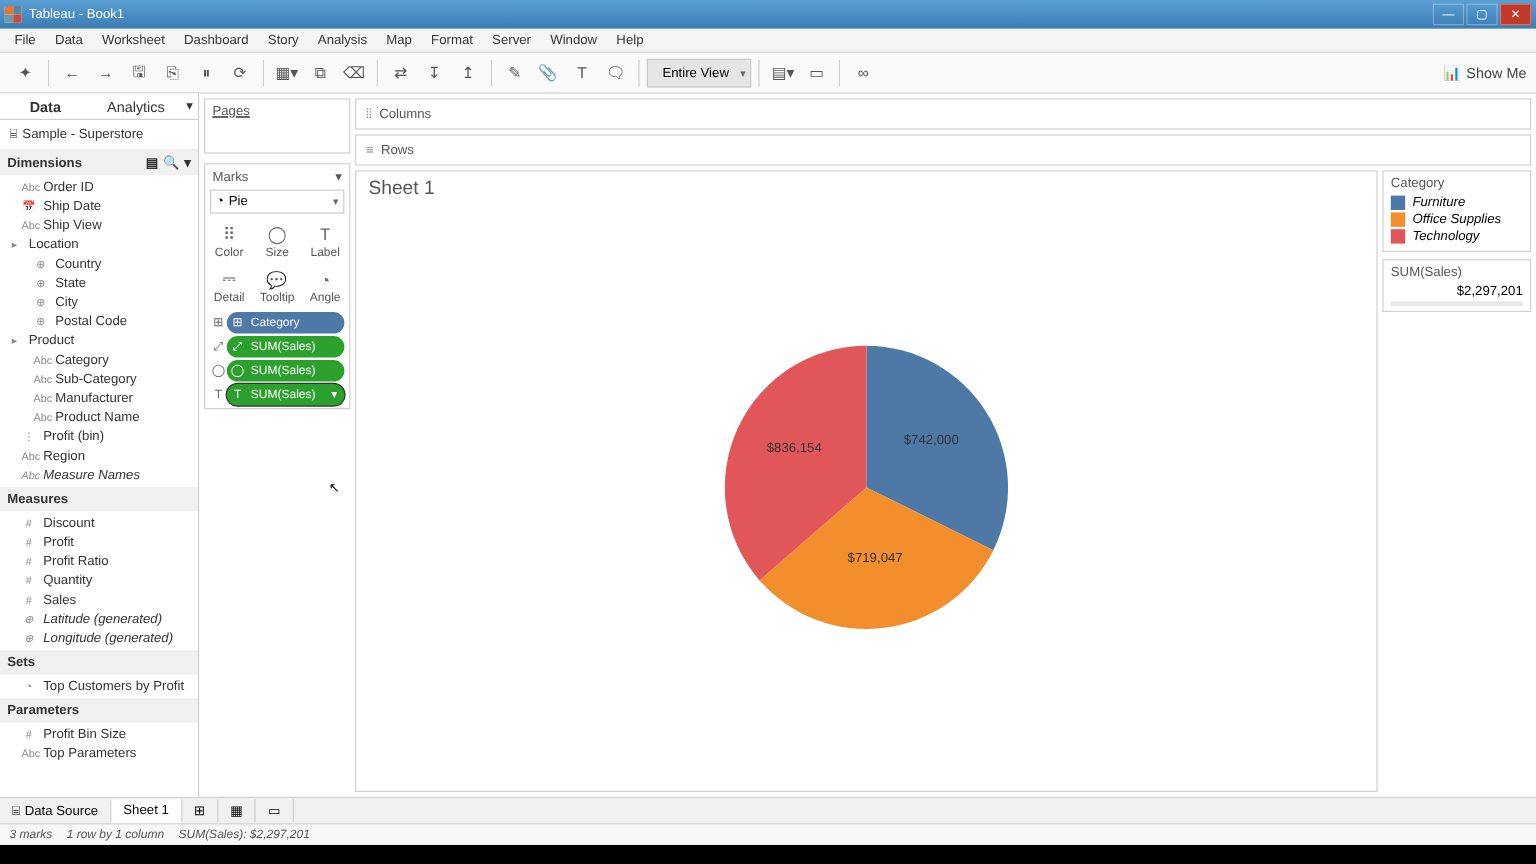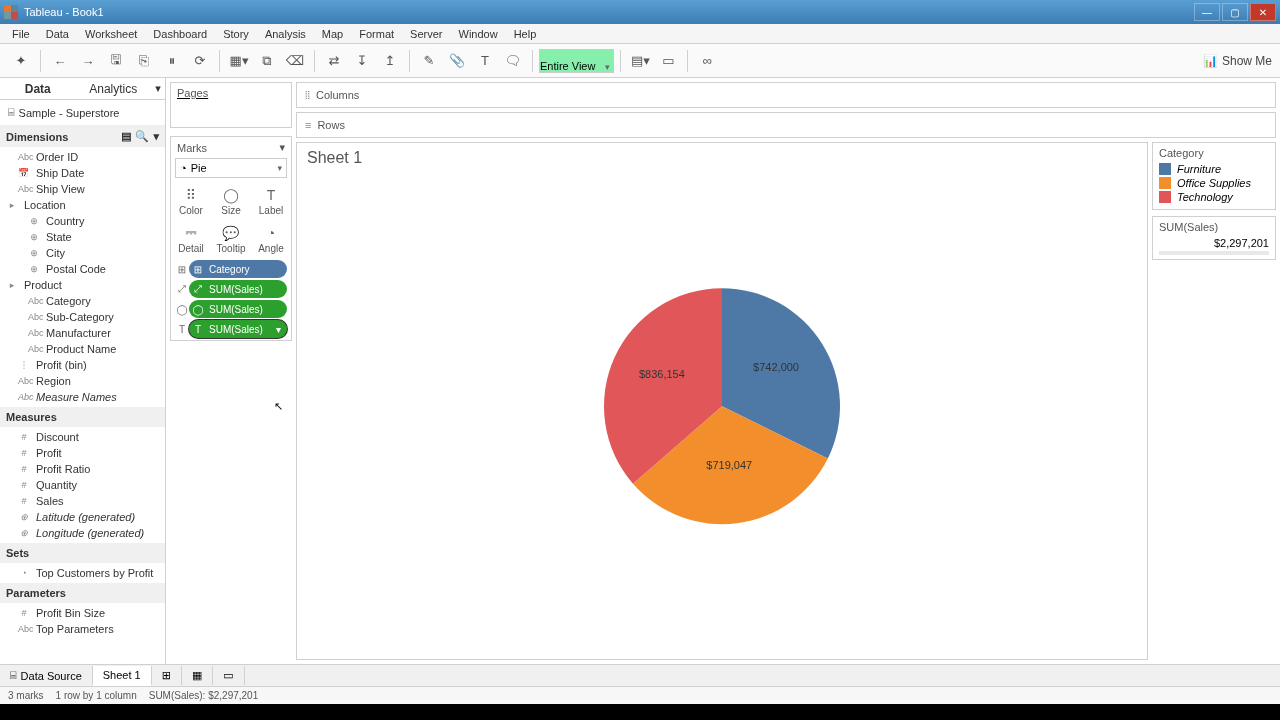--- a/index.html
+++ b/index.html
@@ -15,21 +15,21 @@
 .win-close { background: #c1392b; }
 
 
 .menubar { height: 20px; background: #f5f5f5; display: flex; align-items: center; padding: 0 4px; font-size: 11px; color: #333; border-bottom: 1px solid #d0d0d0; }
 .menubar .item { padding: 2px 8px; cursor: default; }
 
 
 .toolbar { height: 34px; background: #fafafa; border-bottom: 1px solid #d0d0d0; display: flex; align-items: center; padding: 0 8px; gap: 2px; }
 .toolbar .sep { width: 1px; height: 22px; background: #d0d0d0; margin: 0 4px; }
 .tbtn { width: 26px; height: 26px; display: flex; align-items: center; justify-content: center; color: #555; font-size: 13px; border-radius: 2px; }
-.view-select { height: 24px; font-size: 11px; padding: 0 18px 0 0; border: 1px solid #ccc; background: #86efac; position: relative; display:flex; align-items:flex-end; }
+.view-select { height: 24px; font-size: 11px; padding: 0 18px 0 12px; border: 1px solid #ccc; background: #e5e5e5; position: relative; display:flex; align-items:center; }
 .view-select::after { content:"▾"; position:absolute; right:4px; font-size:9px; color:#666;}
 .showme { margin-left: auto; display: flex; align-items: center; gap: 4px; font-size: 12px; color: #444; }
 
 
 .main { flex: 1; display: flex; min-height: 0; }
 .datapane { width: 166px; border-right: 1px solid #d0d0d0; display: flex; flex-direction: column; font-size: 11px; color: #333; background:#fff; position:relative;}
 .tabs { height: 22px; display: flex; border-bottom: 1px solid #d0d0d0; }
 .tabs .tab { flex: 1; display:flex; align-items:center; justify-content:center; font-size:12px; cursor:default; }
 .tabs .tab.active { font-weight:600; }
 .datasource { padding: 6px 8px; border-bottom: 1px solid #eee; display:flex; align-items:center; gap:4px;}
@@ -74,21 +74,21 @@
 .legend-card .lh { color:#555; margin-bottom:4px;}
 .lg-row{display:flex;align-items:center;gap:6px;margin:2px 0;font-style:italic;}
 .lg-sw{width:12px;height:12px;}
 .sum-row{display:flex;justify-content:space-between;margin-top:4px;}
 .sum-bar{height:4px;background:#e8e8e8;margin-top:2px;}
 
 
 .tabstrip { height: 22px; background:#f0f0f0; border-top:1px solid #d0d0d0; display:flex; align-items:center; font-size:11px;}
 .tabstrip .t { padding:3px 10px; border-right:1px solid #d0d0d0; display:flex; align-items:center; gap:4px;}
 .tabstrip .t.active { background:#fff; border-bottom:2px solid #fff; margin-bottom:-1px;}
-.status { height:18px; background:#f7f7f7; border-top:1px solid #d0d0d0; font-size:10px; color:#555; display:flex; align-items:center; padding:0 8px; gap:12px;}
+.status { height:18px; background:#f7f7f7; border-top:1px solid #d0d0d0; font-size:10px; color:#555; display:flex; align-items:center; padding:0 8px; gap:12px;font-style:italic;}
 
 svg.pie { position:absolute; left:50%; top:50%; transform:translate(-50%,-48%);}
 .pie-label{position:absolute; font-size:11px; color:#333;}
 .cursor{position:absolute; font-size:11px; pointer-events:none;}
 </style>
 </head>
 <body>
 
 <div class="app">
 

